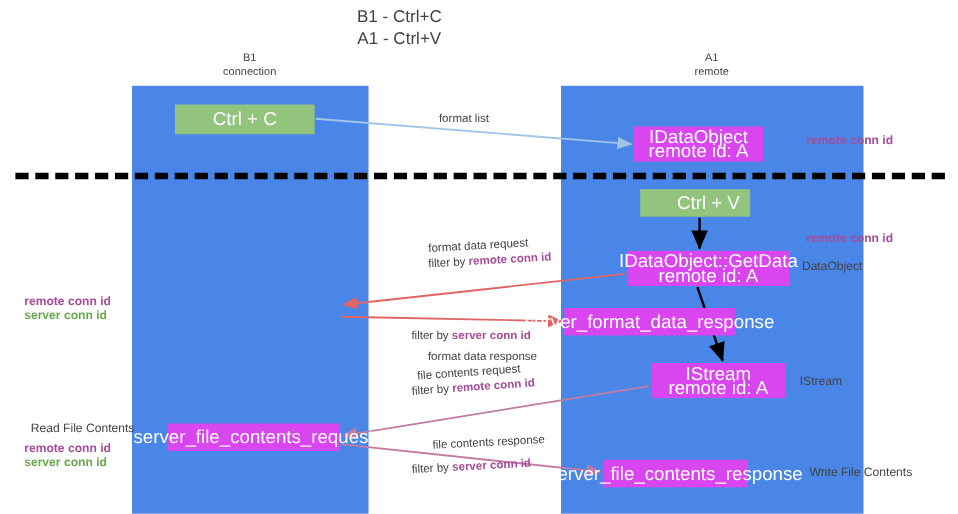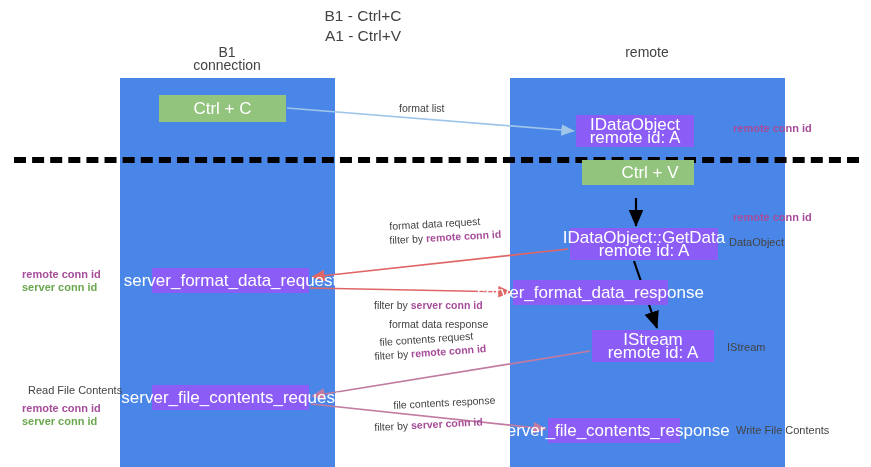--- a/index.html
+++ b/index.html
@@ -16,38 +16,38 @@
   .lane{position:absolute;background:#4a86e8;}
   #lane-b1{left:120px;top:78px;width:215px;height:389px;}
   #lane-a1{left:510px;top:78px;width:275px;height:389px;}
 
   
   #doc-title{
     position:absolute;left:0;top:6px;width:726px;
     text-align:center;font-size:15.5px;color:#434343;line-height:20px;
   }
   .lane-head{
-    position:absolute;text-align:center;font-size:14px;color:#434343;
+    position:absolute;text-align:center;font-size:10px;color:#434343;
     line-height:13px;
   }
   #head-b1{left:152px;top:46px;width:150px;}
   #head-a1{left:572px;top:46px;width:150px;}
 
   
   .box{
     position:absolute;box-sizing:border-box;
     display:flex;align-items:center;justify-content:center;
     text-align:center;color:#ffffff;font-size:17px;line-height:13px;
   }
   .green{background:#93c47d;}
-  .orange{background:#8b5cf6;}
+  .orange{background:#d946ef;}
 
   #box-ctrlc{left:159px;top:95px;width:127px;height:27px;}
   #box-idataobject{left:576px;top:115px;width:118px;height:32px;}
-  #box-ctrlv{left:582px;top:160px;width:112px;height:25px;padding-left:24px;}
+  #box-ctrlv{left:582px;top:172px;width:100px;height:25px;padding-left:24px;}
   #box-getdata{left:570px;top:228px;width:148px;height:32px;}
   #box-sfdreq{left:152px;top:268px;width:157px;height:25px;}
   #box-sfdresp{left:513px;top:280px;width:155px;height:25px;}
   #box-istream{left:592px;top:330px;width:122px;height:32px;}
   #box-sfcreq{left:152px;top:385px;width:157px;height:25px;}
   #box-sfcresp{left:548px;top:418px;width:132px;height:25px;}
 
   
   .side{position:absolute;font-size:11px;line-height:13px;color:#434343;}
   .purple{color:#a64d9a;font-weight:bold;}
@@ -97,20 +97,21 @@
   <div id="doc-title">
     <div>B1 - Ctrl+C</div>
     <div>A1 - Ctrl+V</div>
   </div>
 
   <div class="lane-head" id="head-b1">
     <div>B1</div>
     <div>connection</div>
   </div>
   <div class="lane-head" id="head-a1">
+    <div>A1</div>
     <div>remote</div>
   </div>
 
   <svg id="wires">
     <defs>
       <marker id="ah-blue" markerWidth="9" markerHeight="9" refX="7.5" refY="3.4" orient="auto">
         <path d="M0,0 L8,3.4 L0,6.8 z" fill="#9fc5e8"></path>
       </marker>
       <marker id="ah-red" markerWidth="9" markerHeight="9" refX="7.5" refY="3.4" orient="auto">
         <path d="M0,0 L8,3.4 L0,6.8 z" fill="#e06666"></path>
@@ -155,23 +156,20 @@
     <span>Ctrl + V</span>
   </div>
 
   <div class="box orange" id="box-getdata">
     <div>
       <div>IDataObject::GetData</div>
       <div>remote id: A</div>
     </div>
   </div>
 
-  <div class="box orange" id="box-sfdreq">
-    <span>server_format_data_request</span>
-  </div>
 
   <div class="box orange" id="box-sfdresp">
     <span>server_format_data_response</span>
   </div>
 
   <div class="box orange" id="box-istream">
     <div>
       <div>IStream</div>
       <div>remote id: A</div>
     </div>

